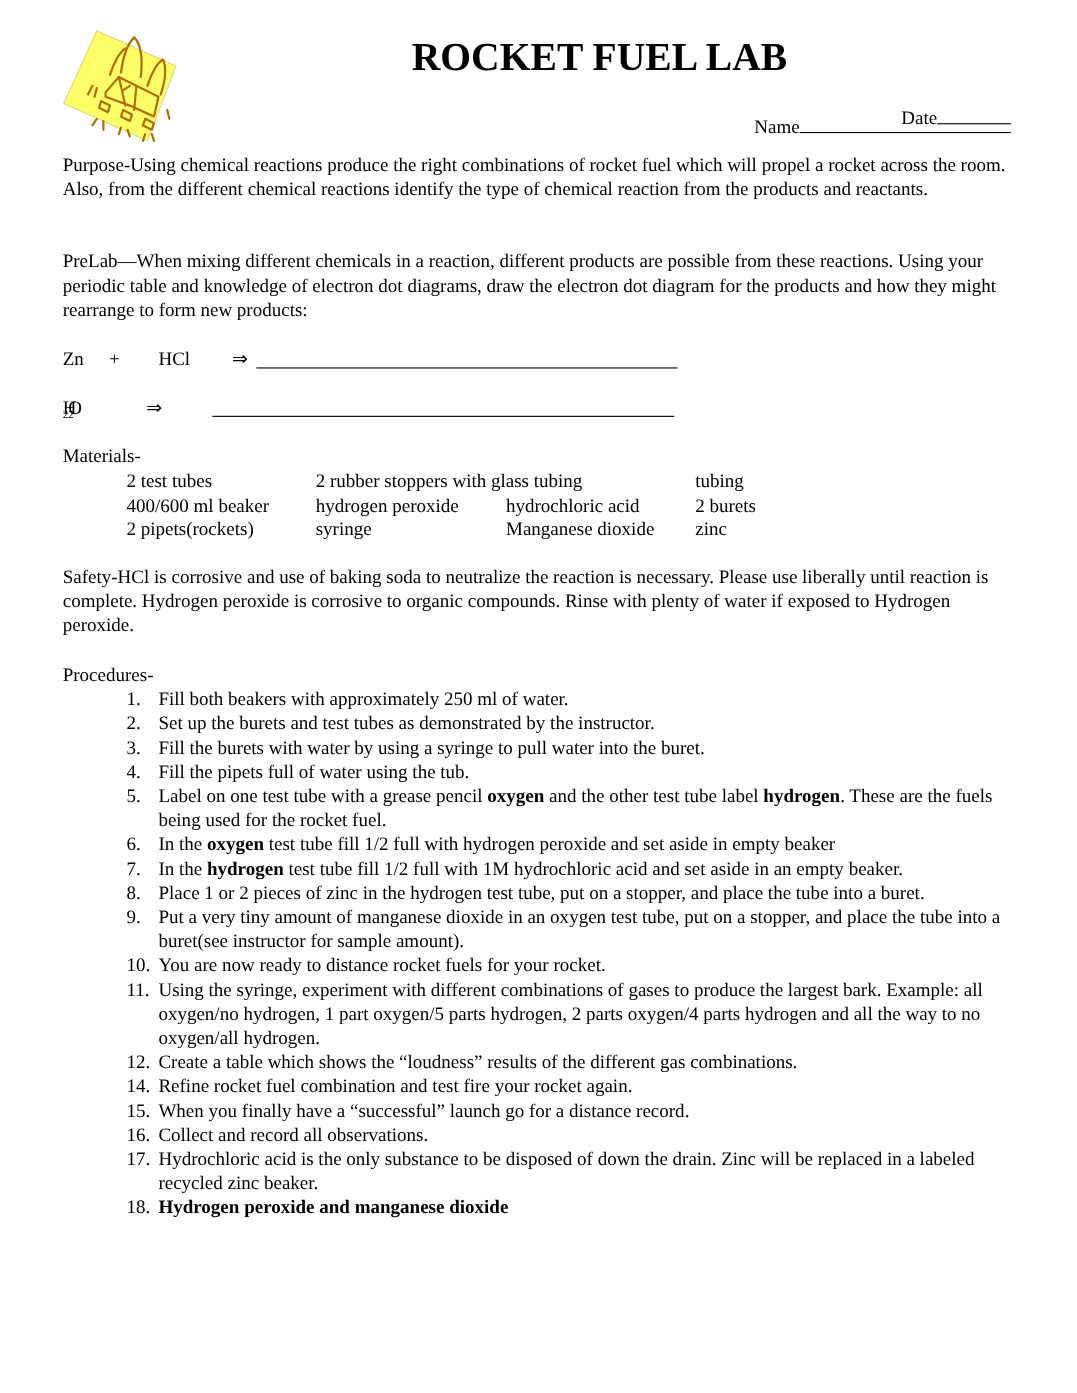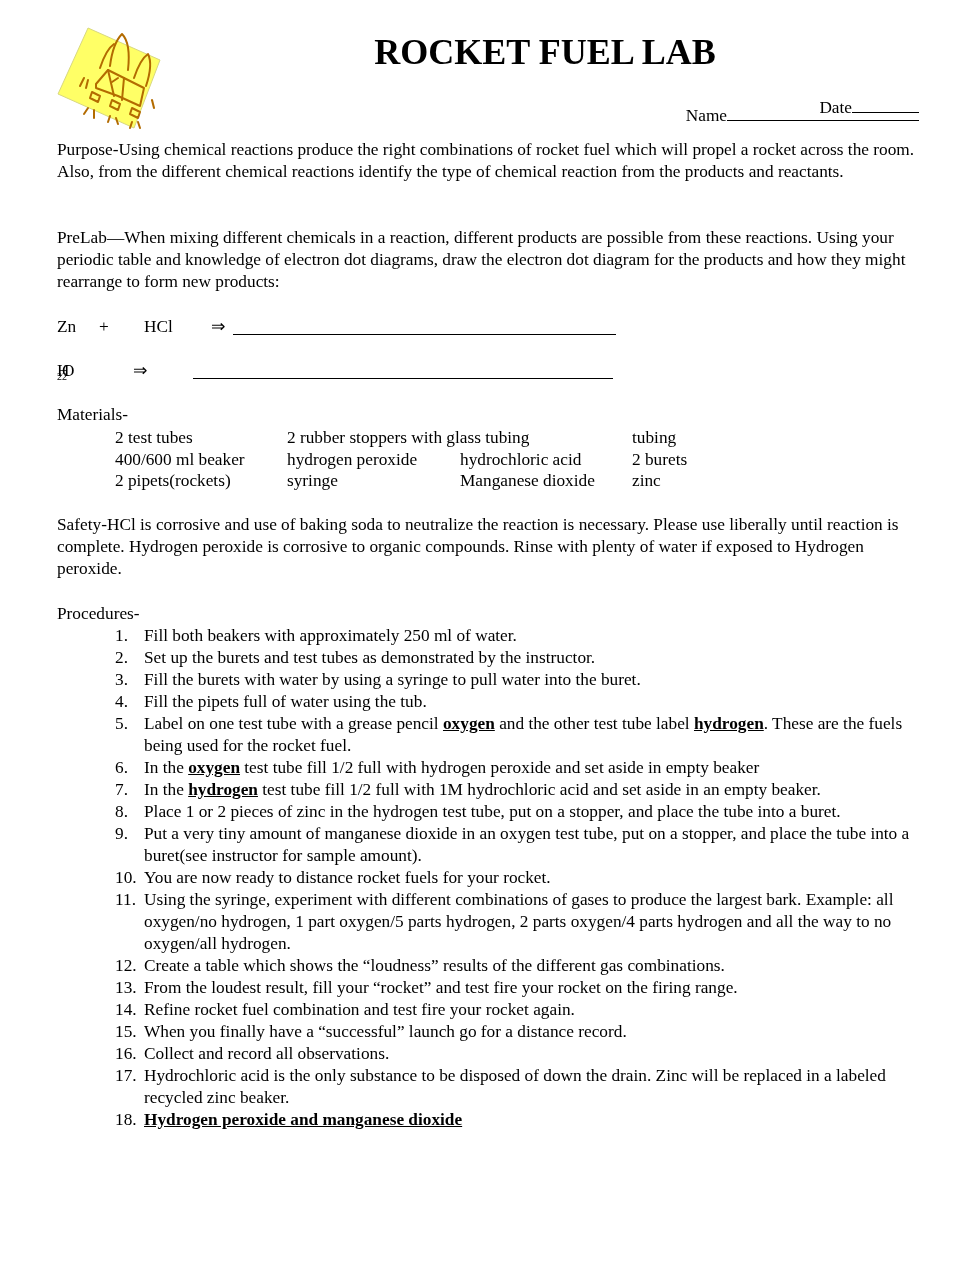--- a/index.html
+++ b/index.html
@@ -10,21 +10,21 @@
   .date-line { position:absolute; right:60px; top:96px; text-align:right; }
   .blank { display:inline-block; border-bottom:1px solid #000; height:16px; vertical-align:baseline; }
   .para { position:absolute; left:57px; width:870px; }
   .eq { position:absolute; left:57px; }
   .eq span { position:absolute; white-space:nowrap; }
   sub { font-size:10px; vertical-align:-4px; line-height:0; }
   .mat { position:absolute; white-space:nowrap; }
   ol { position:absolute; left:115px; top:625px; width:810px; margin:0; padding:0; list-style:none; }
   ol li { position:relative; padding-left:29px; }
   ol li .num { position:absolute; left:0; top:0; }
-  b { font-weight:bold;text-decoration:underline; }
+  b { font-weight:bold; }
 </style>
 </head>
 <body>
 
 <svg class="logo" viewBox="0 0 112 104">
   <polygon points="36,2 108,34 82,102 6,68" fill="#ffff66" stroke="#d8d880" stroke-width="1"></polygon>
   <g fill="none" stroke="#b36b00" stroke-width="2" stroke-linejoin="round" stroke-linecap="round">
     <path d="M58,40 C60,24 64,14 70,8 C76,14 78,26 76,44"></path>
     <path d="M48,42 C52,30 56,22 62,18"></path>
     <path d="M82,52 C86,40 90,32 96,28 C100,36 98,48 94,60"></path>
@@ -92,19 +92,18 @@
     <li><span class="num">3.</span><span>Fill the burets with water by using a syringe to pull water into the buret.</span></li>
     <li><span class="num">4.</span><span>Fill the pipets full of water using the tub.</span></li>
     <li><span class="num">5.</span><span>Label on one test tube with a grease pencil </span><b>oxygen</b><span> and the other test tube label </span><b>hydrogen</b><span>.  These are the fuels being used for the rocket fuel.</span></li>
     <li><span class="num">6.</span><span>In the </span><b>oxygen</b><span> test tube fill 1/2 full with hydrogen peroxide and set aside in empty beaker</span></li>
     <li><span class="num">7.</span><span>In the </span><b>hydrogen</b><span> test tube fill 1/2 full with 1M hydrochloric acid and set aside in an empty beaker.</span></li>
     <li><span class="num">8.</span><span>Place 1 or 2 pieces of zinc in the hydrogen test tube, put on a stopper, and place the tube into a buret.</span></li>
     <li><span class="num">9.</span><span>Put a very tiny amount of manganese dioxide in an oxygen test tube, put on a stopper, and place the tube into a buret(see instructor for sample amount).</span></li>
     <li><span class="num">10.</span><span>You are now ready to distance rocket fuels for your rocket.</span></li>
     <li><span class="num">11.</span><span>Using the syringe, experiment with different combinations of gases to produce the largest bark.  Example:  all oxygen/no hydrogen, 1 part oxygen/5 parts hydrogen, 2 parts oxygen/4 parts hydrogen and all the way to no oxygen/all hydrogen.</span></li>
     <li><span class="num">12.</span><span>Create a table which shows the “loudness” results of the different gas combinations.</span></li>
-    <li><span class="num">13.</span><span>From the loudest result, fill your “rocket” and test fire your rocket on the firing range.</span></li>
     <li><span class="num">14.</span><span>Refine rocket fuel combination and test fire your rocket again.</span></li>
     <li><span class="num">15.</span><span>When you finally have a “successful” launch go for a distance record.</span></li>
     <li><span class="num">16.</span><span>Collect and record all observations.</span></li>
     <li><span class="num">17.</span><span>Hydrochloric acid is the only substance to be disposed of down the drain.  Zinc will be replaced in a labeled recycled zinc beaker.</span></li>
     <li><span class="num">18.</span><b>Hydrogen peroxide and manganese dioxide</b></li>
   </ol>
 
 </body></html>

